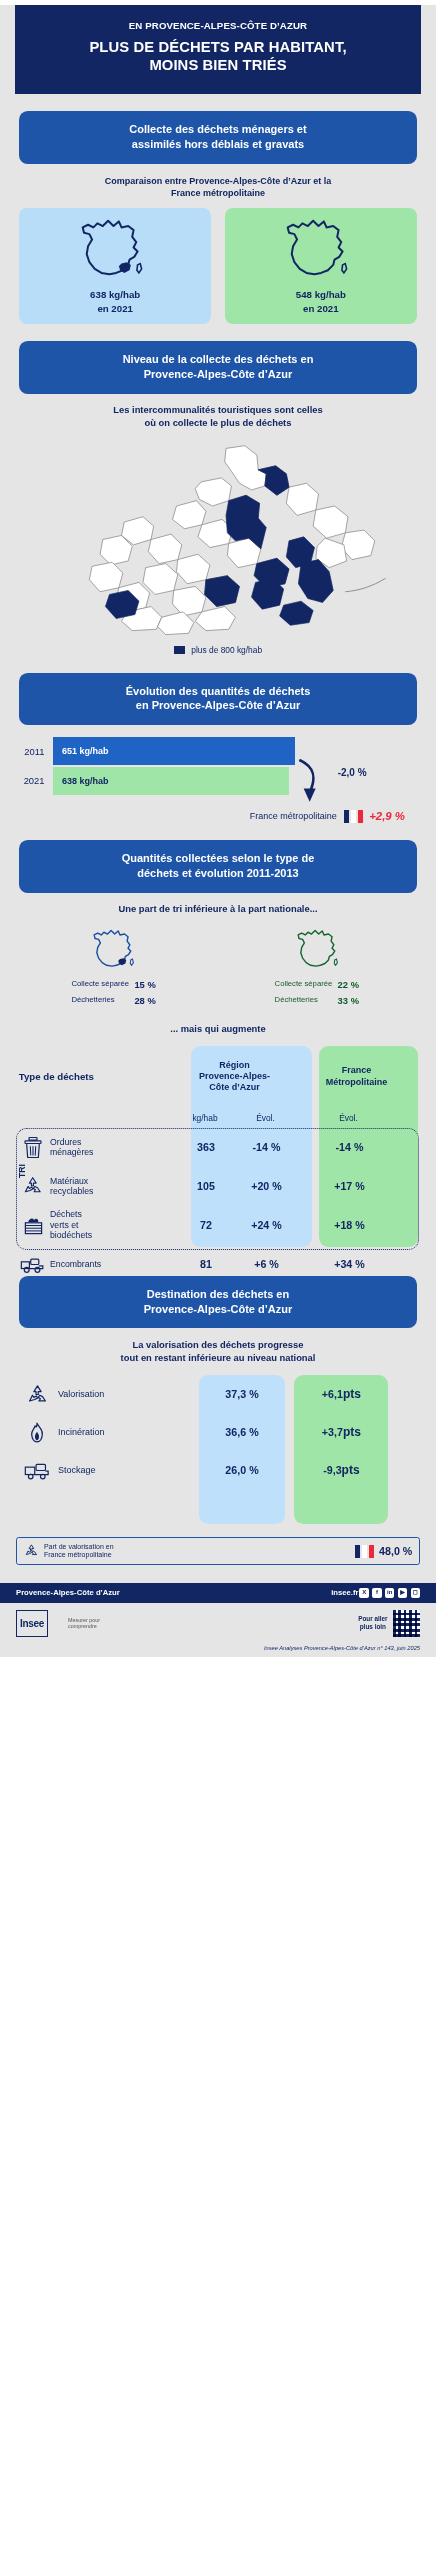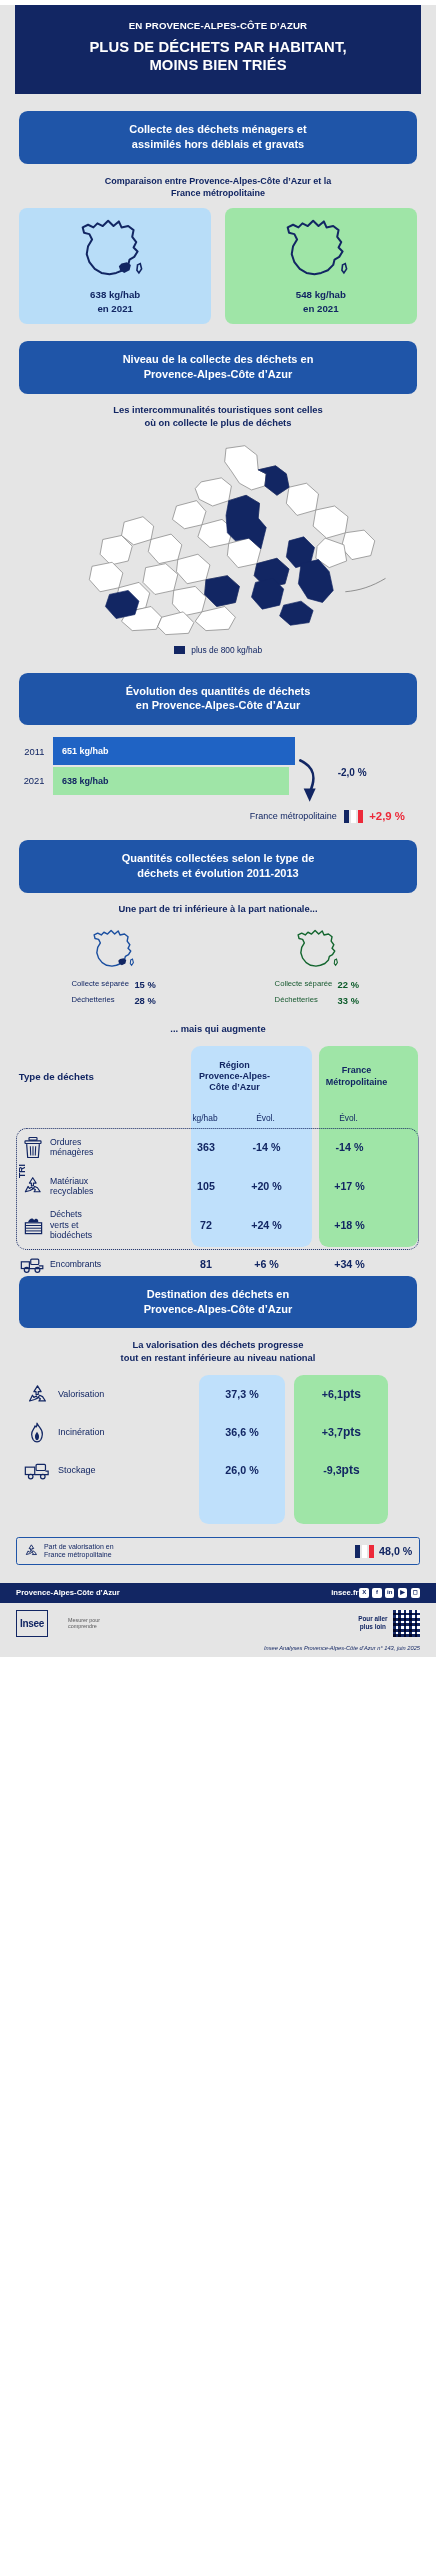--- a/index.html
+++ b/index.html
@@ -114,21 +114,21 @@
   .france-line{
     display:flex;align-items:center;justify-content:flex-end;
     gap:6.7px;margin:14.8px 31px 0 19px;
   }
   .france-line .lbl{font-size:9px;color:var(--navy);}
   .flag{display:flex;width:19px;height:12.8px;gap:2px;}
   .flag i{display:block;width:6px;height:12.8px;}
   .flag i.b{background:#122663;}
   .flag i.w{background:#fff;}
   .flag i.r{background:#ed2939;}
-  .france-line .pct{font-weight:bold;font-size:11.4px;color:#ed2939;}
+  .france-line .pct{font-weight:bold;font-size:11.4px;color:#ed2939;font-style:italic;}
 
   
   .trimaps{display:flex;margin:9.4px 14.8px 0 14.8px;}
   .trimap{flex:1;text-align:center;}
   .trimap svg{display:block;margin:0 auto;}
   .trirow{
     display:flex;justify-content:center;gap:4px;
     font-size:7.7px;margin-top:2px;line-height:1.5;
   }
   .trirow .k{min-width:59px;text-align:left;}

